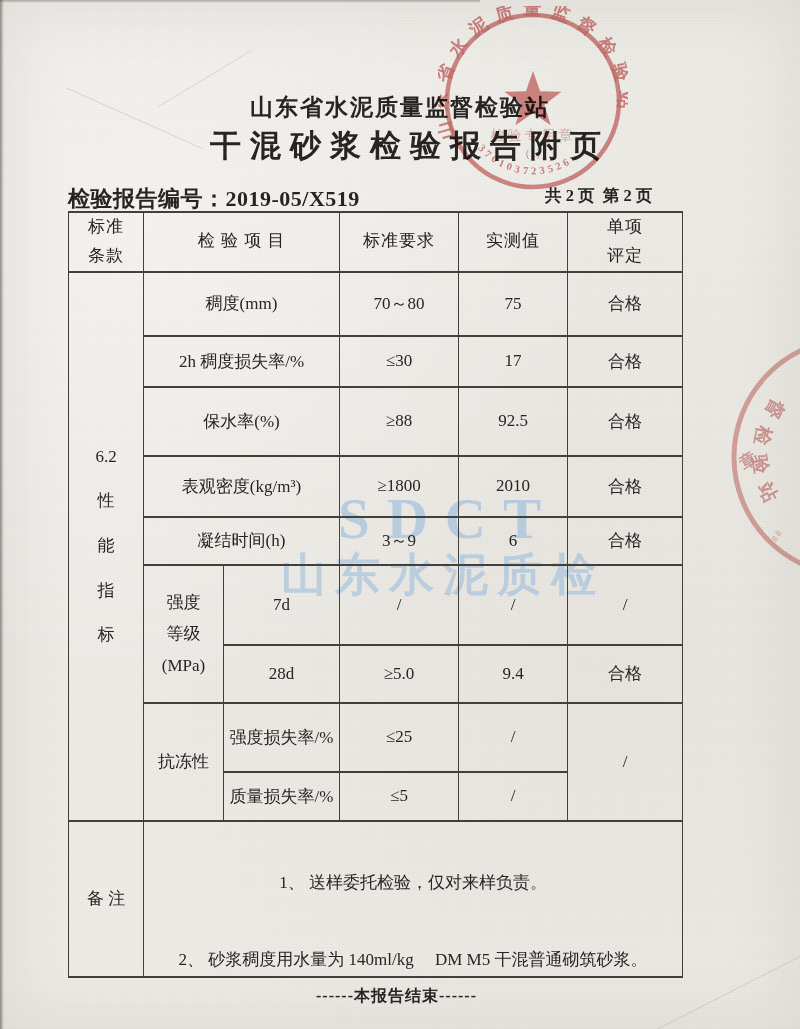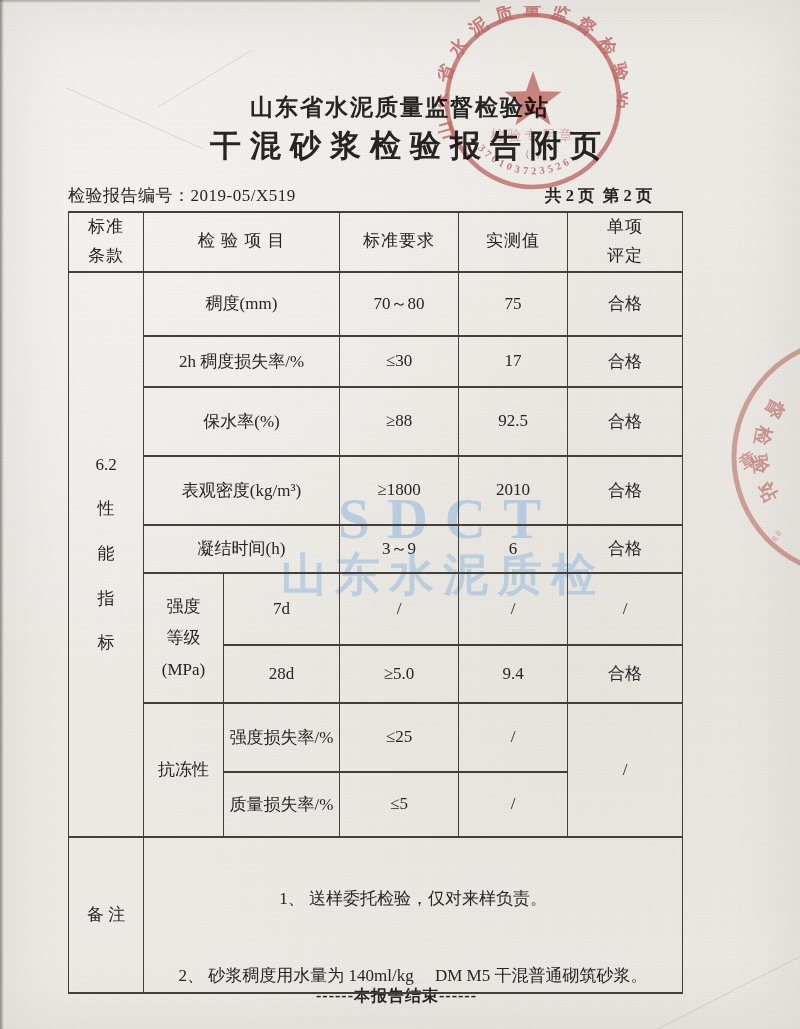--- a/index.html
+++ b/index.html
@@ -21,21 +21,21 @@
     background:linear-gradient(to bottom, rgba(55,50,45,.35), rgba(55,50,45,0));}
   .scratch{position:absolute;background:rgba(100,94,86,.16);height:1px;}
   .s1{left:60px;top:118px;width:150px;transform:rotate(24deg);}
   .s2{left:150px;top:78px;width:110px;transform:rotate(-31deg);}
   .s3{left:648px;top:985px;width:190px;transform:rotate(-27deg);}
 
   .org-title{position:absolute;left:0;right:0;top:92px;text-align:center;
     font-size:23px;font-weight:bold;letter-spacing:2px;}
   .doc-title{position:absolute;left:0;right:0;top:125px;text-align:center;
     font-size:31px;font-weight:bold;letter-spacing:9px;padding-left:20px;box-sizing:border-box;}
-  .report-line{position:absolute;left:68px;top:184px;font-size:17px;font-weight:normal;letter-spacing:.5px;white-space:pre-wrap;}
+  .report-line{position:absolute;left:68px;top:184px;font-size:22px;font-weight:bold;letter-spacing:.5px;white-space:pre-wrap;}
   .page-info{position:absolute;left:545px;top:185px;font-size:16.5px;font-weight:bold;white-space:pre-wrap;text-align:center;}
   .footer-line{position:absolute;left:15px;right:22px;top:986px;text-align:center;font-size:16px;font-weight:bold;letter-spacing:1px;}
 
   .watermark{position:absolute;z-index:1;pointer-events:none;font-weight:bold;}
   .wm1{left:338px;top:486px;font-size:57px;letter-spacing:17px;color:rgba(148,185,220,.60);
     font-family:"Liberation Serif","DejaVu Serif",serif;}
   .wm2{left:281px;top:545px;font-size:45px;letter-spacing:9px;color:rgba(148,185,220,.55);}
 
   table.report{position:absolute;left:68px;top:211px;z-index:2;border-collapse:collapse;table-layout:fixed;
     font-size:17px;}
@@ -107,34 +107,34 @@
         <td>≤30</td>
         <td>17</td>
         <td>合格</td>
       </tr>
       <tr style="height:69px">
         <td colspan="2">保水率(%)</td>
         <td>≥88</td>
         <td>92.5</td>
         <td>合格</td>
       </tr>
-      <tr style="height:69px">
+      <tr style="height:61px">
         <td colspan="2">表观密度(kg/m³)</td>
         <td>≥1800</td>
         <td>2010</td>
         <td>合格</td>
       </tr>
       <tr style="height:48px">
         <td colspan="2">凝结时间(h)</td>
         <td>3～9</td>
         <td>6</td>
         <td>合格</td>
       </tr>
 
-      <tr style="height:72px">
+      <tr style="height:80px">
         <td rowspan="2" class="preline strength-label">强度
 等级
 (MPa)</td>
         <td>7d</td>
         <td>/</td>
         <td>/</td>
         <td>/</td>
       </tr>
       <tr style="height:58px">
         <td>28d</td>
@@ -143,21 +143,21 @@
         <td>合格</td>
       </tr>
 
       <tr style="height:69px">
         <td rowspan="2">抗冻性</td>
         <td>强度损失率/%</td>
         <td>≤25</td>
         <td>/</td>
         <td rowspan="2">/</td>
       </tr>
-      <tr style="height:65px">
+      <tr style="height:49px">
         <td>质量损失率/%</td>
         <td>≤5</td>
         <td>/</td>
       </tr>
 
       <tr style="height:76px">
         <td>备 注</td>
         <td colspan="5" class="remarks-text">
           <div class="remark-line">1、 送样委托检验，仅对来样负责。</div>
           <div class="remark-line">2、 砂浆稠度用水量为 140ml/kg　 DM M5 干混普通砌筑砂浆。</div>

